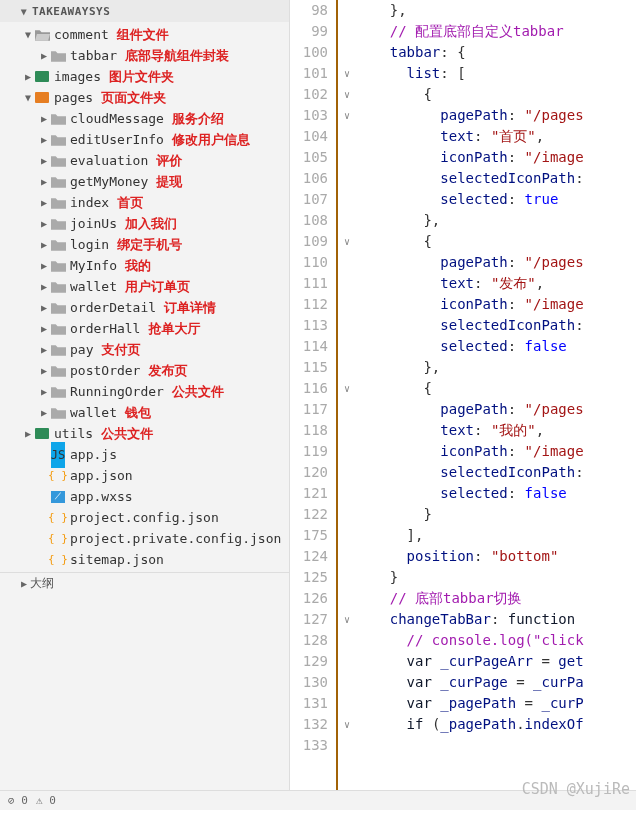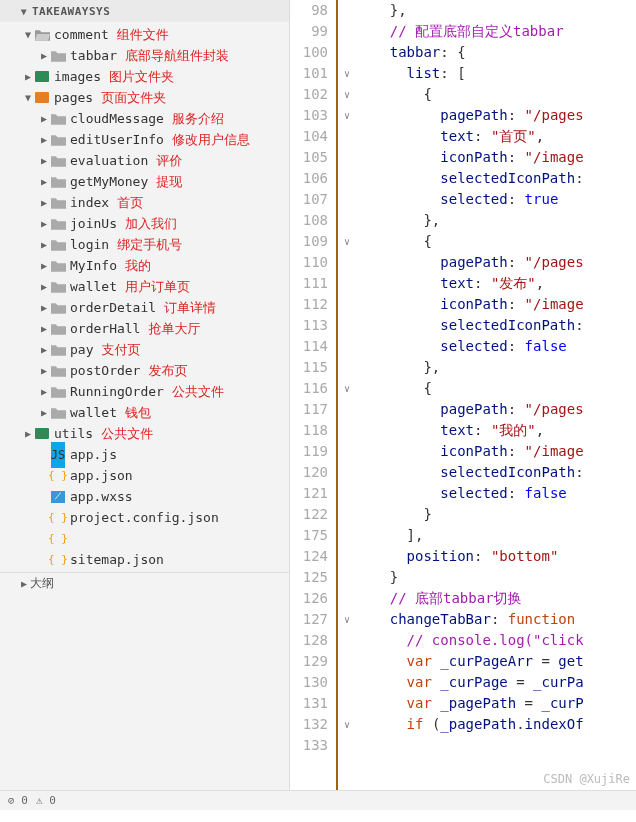--- a/index.html
+++ b/index.html
@@ -9,40 +9,40 @@
 .tree { padding: 2px 0; }
 .tree-item { display: flex; align-items: center; height: 21px; padding-left: 4px; cursor: pointer; white-space: nowrap; }
 .chev { width: 12px; display: inline-block; text-align: center; color: #666; font-size: 10px; }
 .icon { width: 16px; height: 14px; display: inline-flex; align-items: center; justify-content: center; margin-right: 4px; }
 .folder-green { background: #2e8b57; width: 14px; height: 11px; border-radius: 1px; }
 .folder-orange { background: #e67e22; width: 14px; height: 11px; border-radius: 1px; }
 .file-js { background: #0ea5e9; width: 14px; height: 26px; font-size: 12px; color: #333; display: flex; align-items: center; justify-content: center; }
 .file-json { color: #f39c12; font-size: 11px; }
 .file-wxss { background: #3498db; width: 14px; height: 12px; color: #fff; font-size: 9px; display: flex; align-items: center; justify-content: center; }
 .label { color: #333; }
-.anno { color: #d22; margin-left: 8px; }
+.anno { color: #d22; margin-left: 8px; font-weight: bold; }
 .header { display: flex; align-items: center; height: 22px; background: #eaeaea; padding-left: 18px; font-weight: bold; color: #555; font-size: 11px; letter-spacing: 0.5px; }
 .header .chev { color: #666; margin-right: 2px; }
 .outline { display:flex; align-items:center; height:22px; padding-left:18px; color:#555; font-size:12px; border-top:1px solid #ddd;}
 .statusbar { height: 20px; background: #f3f3f3; border-top: 1px solid #ddd; display: flex; align-items: center; padding-left: 8px; color: #666; font-size: 11px; gap: 8px; }
 
 .editor { flex: 1; display: flex; background: #fff; font-family: Consolas, monospace; font-size: 14px; overflow: hidden; }
 .gutter { width: 48px; background: #fff; text-align: right; color: #aaa; padding-right: 8px; border-right: 2px solid #a16207; }
 .gutter .ln { height: 21px; line-height: 21px; }
 .fold-col { width: 18px; }
 .fold-col .fm { height: 21px; display: flex; align-items: center; justify-content: center; color: #888; font-size: 10px; }
 .code { flex: 1; white-space: pre; line-height: 21px; }
 .code .line { height: 21px; }
-.kw { color: #c2410c; }
+.kw { color: #0f172a; }
 .str { color: #a31515; }
 .com { color: #a21caf; }
 .punc { color: #333; }
 .key { color: #001080; }
 .bool { color: #0000ff; }
-.watermark { position: absolute; right: 6px; bottom: 36px; color: #bbb; font-size: 12px; }
+.watermark { position: absolute; right: 6px; bottom: 24px; color: #bbb; font-size: 15px; }
 
 svg.folder { width: 15px; height: 12px; }
 </style>
 </head>
 <body>
 
 <div class="container">
   <div class="sidebar">
     <div class="header">
       <span class="chev">▼</span>
@@ -270,20 +270,21 @@
           <span class="icon">
             <span class="file-json">{ }</span>
           </span>
           <span class="label">project.config.json</span>
         </div>
         <div class="tree-item" style="padding-left: 38px;">
           <span class="chev"></span>
           <span class="icon">
             <span class="file-json">{ }</span>
           </span>
+          <span class="label">project.private.config.json</span>
         </div>
         <div class="tree-item" style="padding-left: 38px;">
           <span class="chev"></span>
           <span class="icon">
             <span class="file-json">{ }</span>
           </span>
           <span class="label">sitemap.json</span>
         </div>
       </div>
     <div class="outline">

